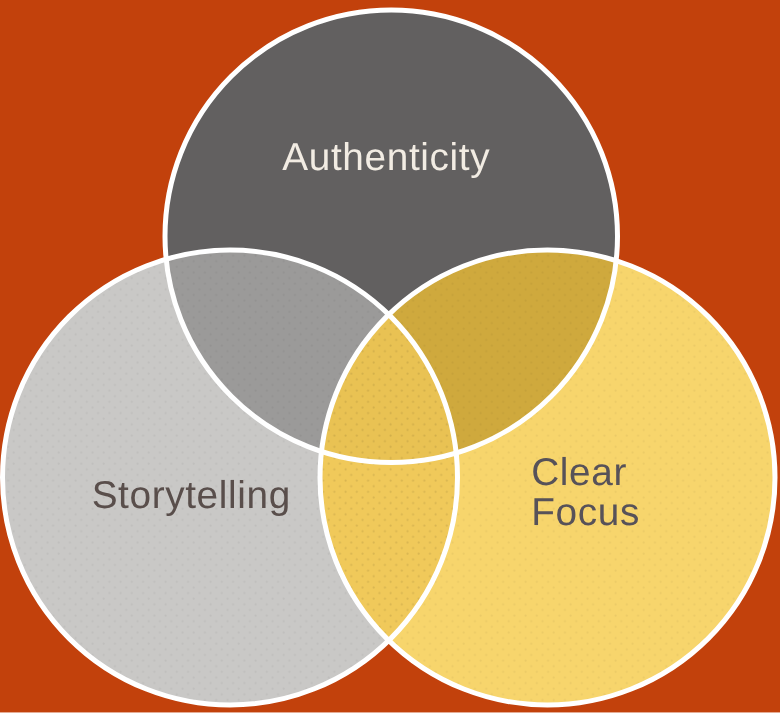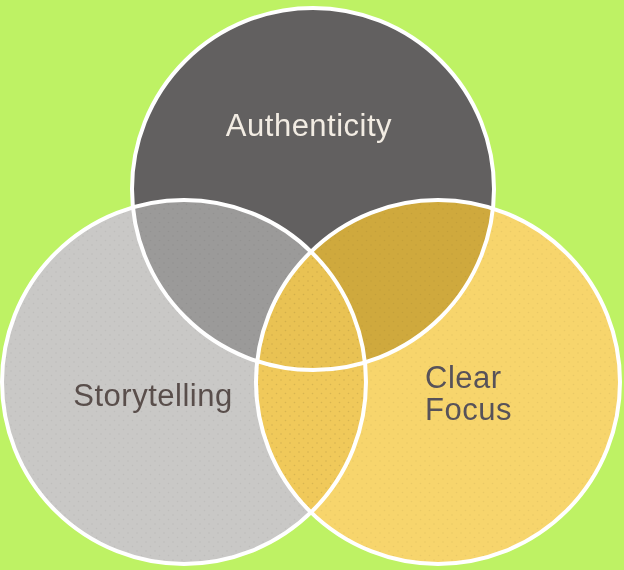--- a/index.html
+++ b/index.html
@@ -4,21 +4,21 @@
 <style>
   html, body {
     margin: 0;
     padding: 0;
     background: #ffffff;
   }
   .stage {
     position: relative;
     width: 624px;
     height: 570px;
-    background: #bef264;
+    background: #c2410c;
     overflow: hidden;
     font-family: "Liberation Sans", "DejaVu Sans", sans-serif;
   }
   svg.venn {
     display: block;
     width: 624px;
     height: 570px;
   }
   .circle-outline {
     fill: none;

